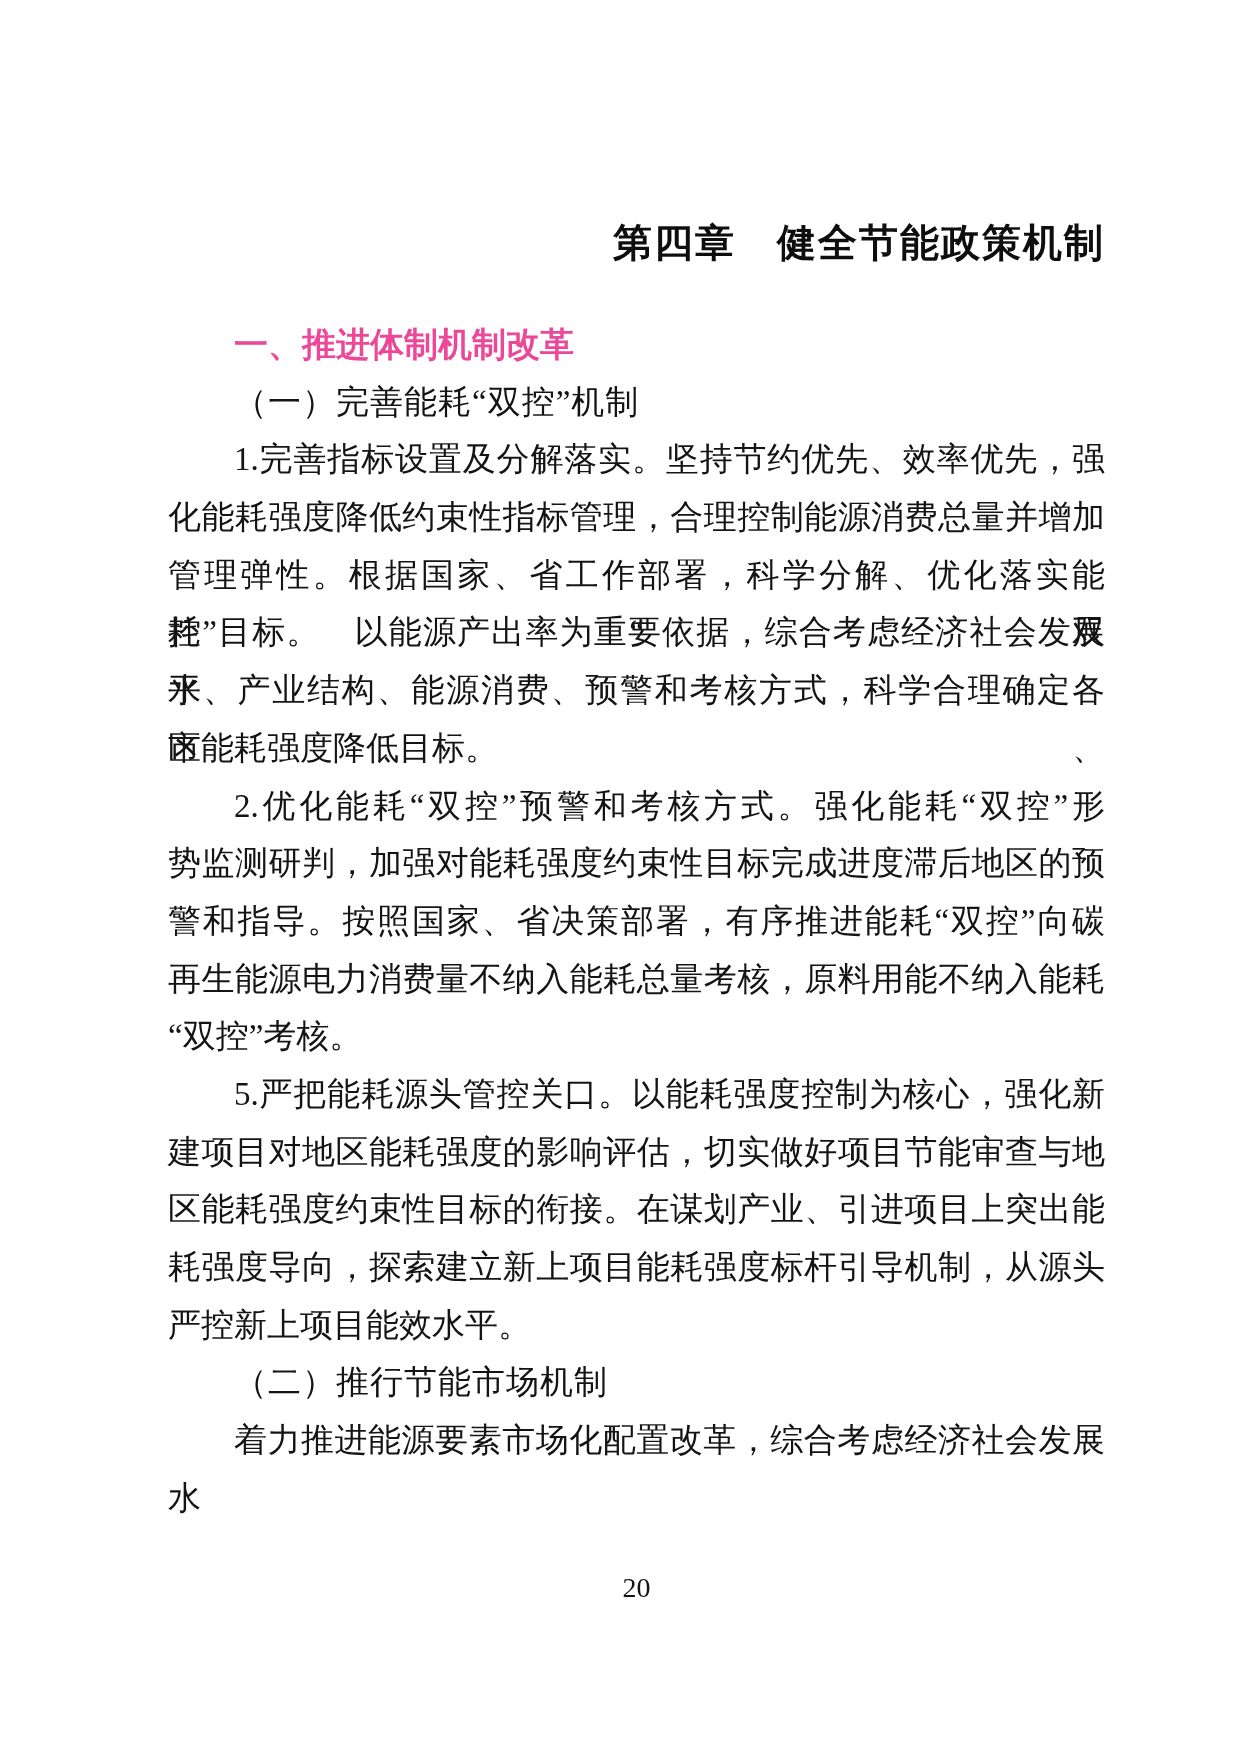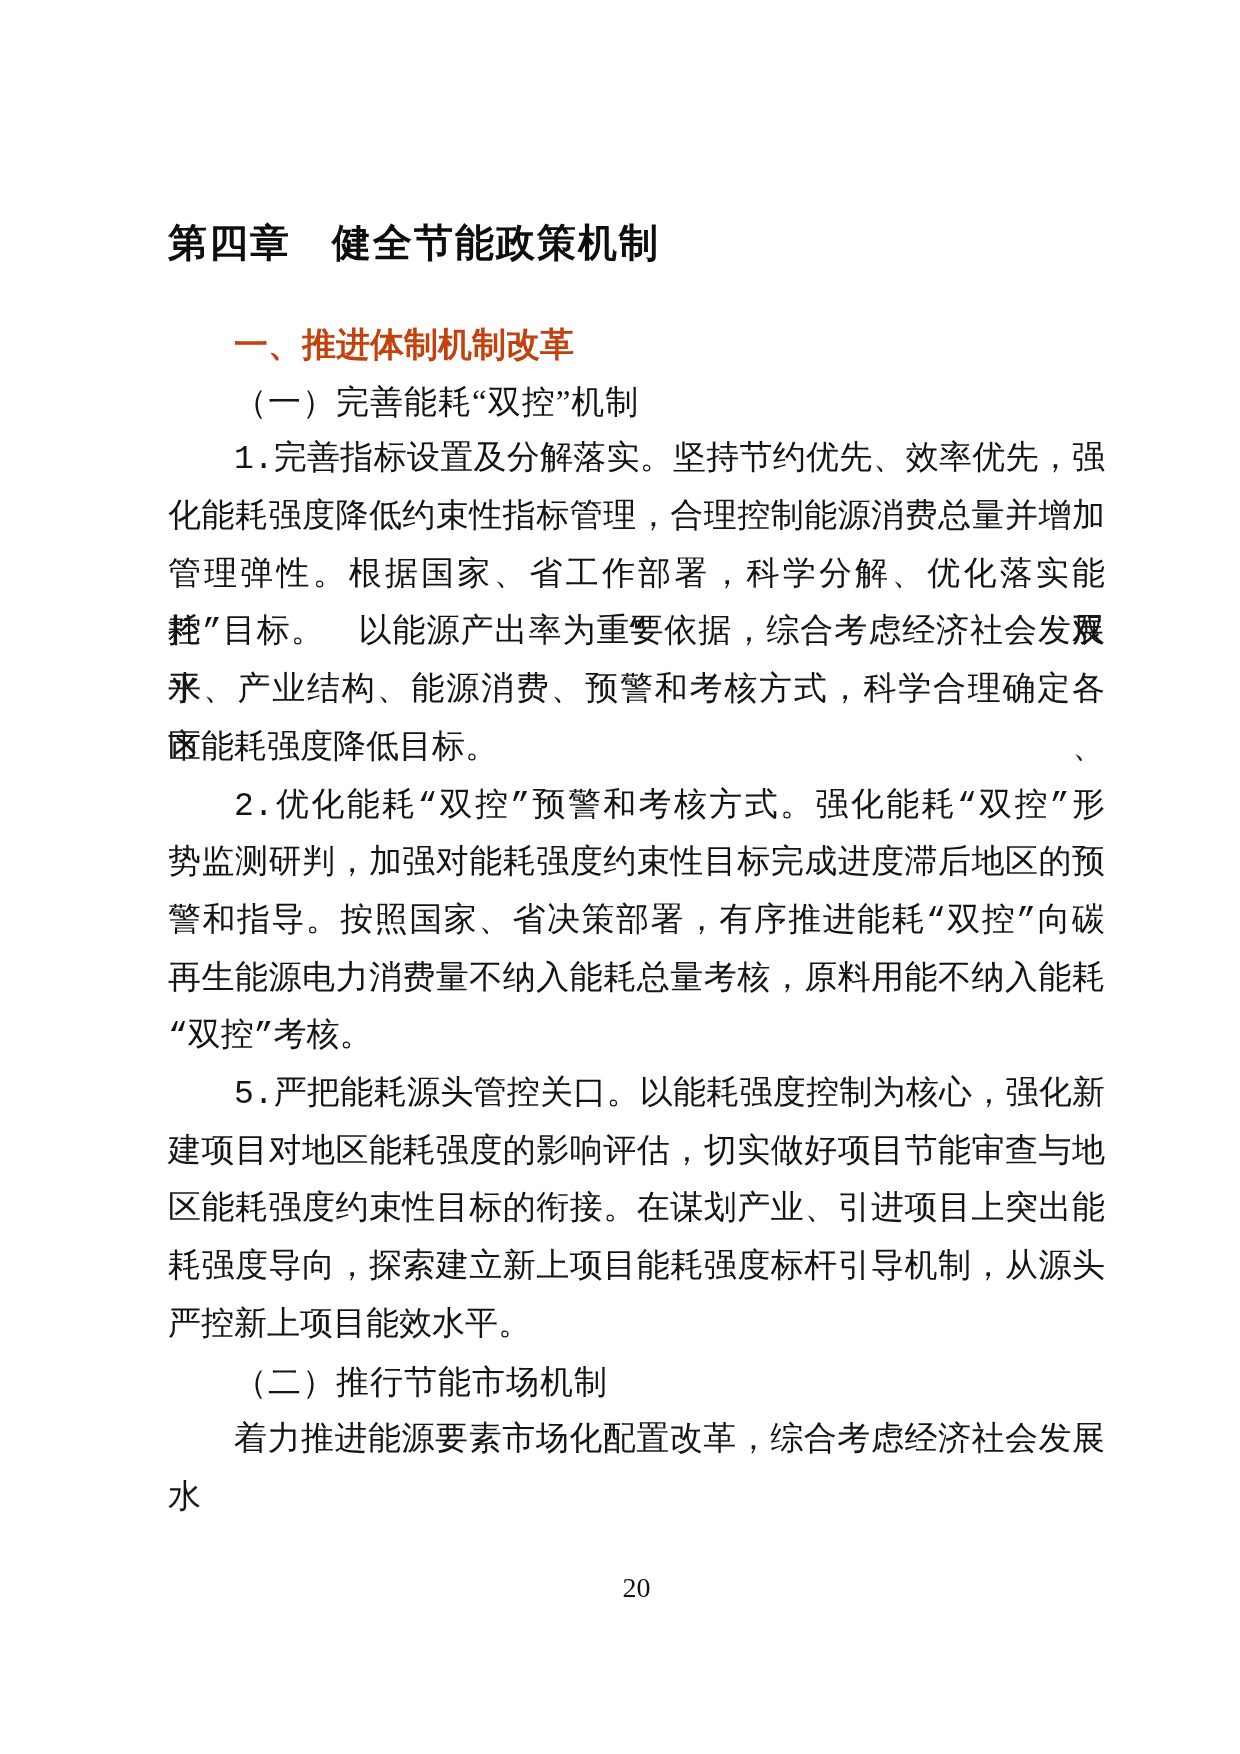--- a/index.html
+++ b/index.html
@@ -15,49 +15,49 @@
     overflow: hidden;
     font-family: "Liberation Serif", serif;
     color: #141414;
   }
   .title {
     position: absolute;
     left: 168px;
     top: 218px;
     width: 937px;
     margin: 0;
-    text-align: left;
+    text-align: right;
     font-family: "Liberation Sans", sans-serif;
     font-weight: 700;
     font-size: 39px;
     line-height: 50px;
     letter-spacing: 2px;
     color: #0e0e0e;
   }
   .content {
     position: absolute;
     left: 168px;
     top: 316px;
     width: 937px;
   }
   .line {
     height: 57.7px;
     line-height: 57.7px;
     font-size: 33px;
     overflow: visible;
   }
   .line.body {
-    font-family: Liberation Mono, monospace;
+    font-family: Liberation Serif, serif;
     font-weight: 400;
   }
   .line.h1 {
     font-family: "Liberation Sans", sans-serif;
     font-weight: 700;
     font-size: 34px;
-    color: #c2410c;
+    color: #ec4899;
   }
   .line.h2 {
     font-family: Liberation Serif, serif;
     font-weight: 500;
     letter-spacing: 1px;
   }
   .line.ind {
     text-indent: 66px;
   }
   .line.just {

